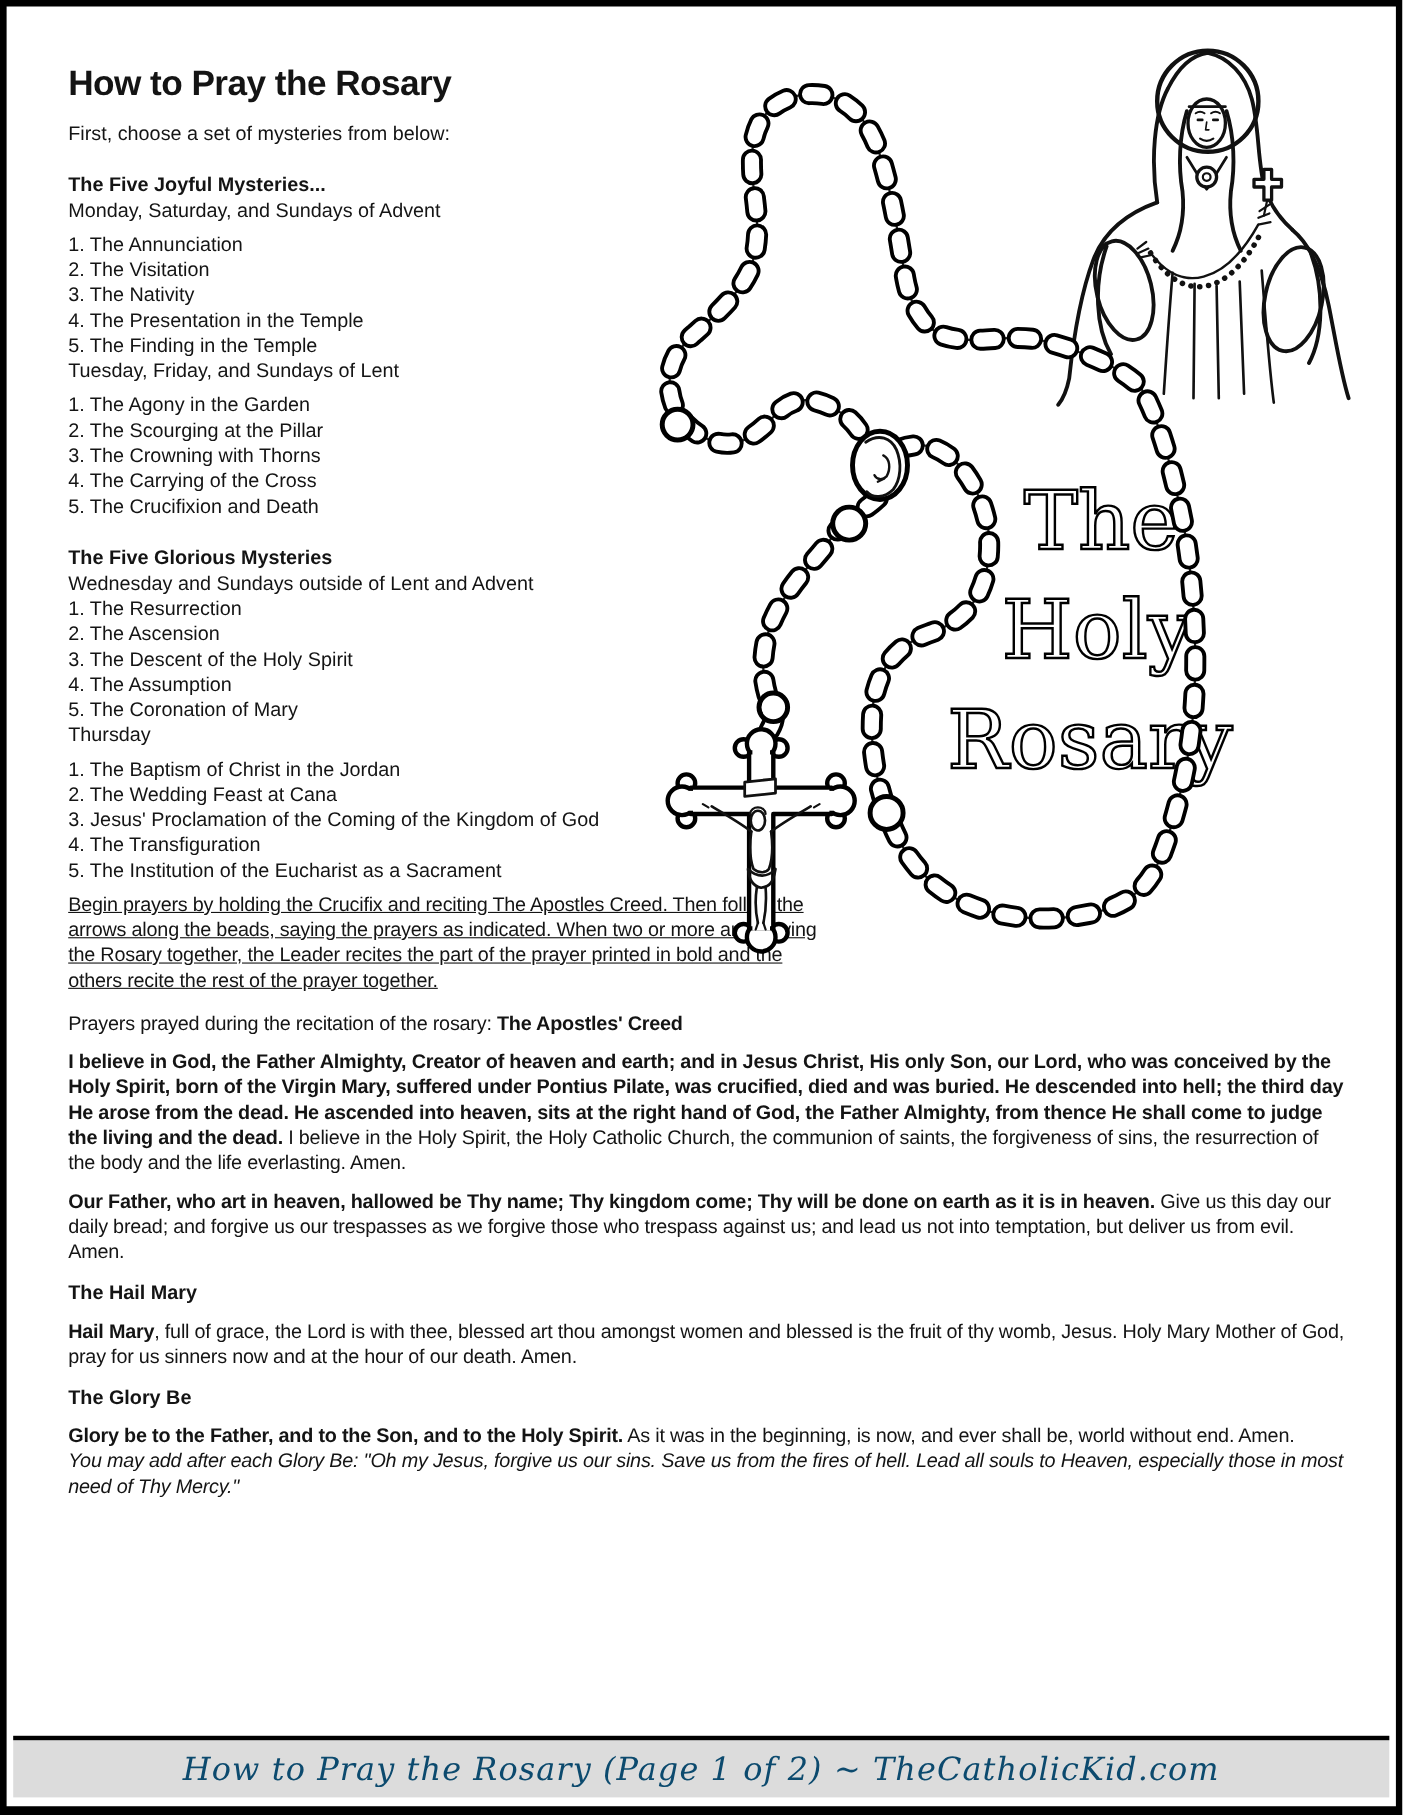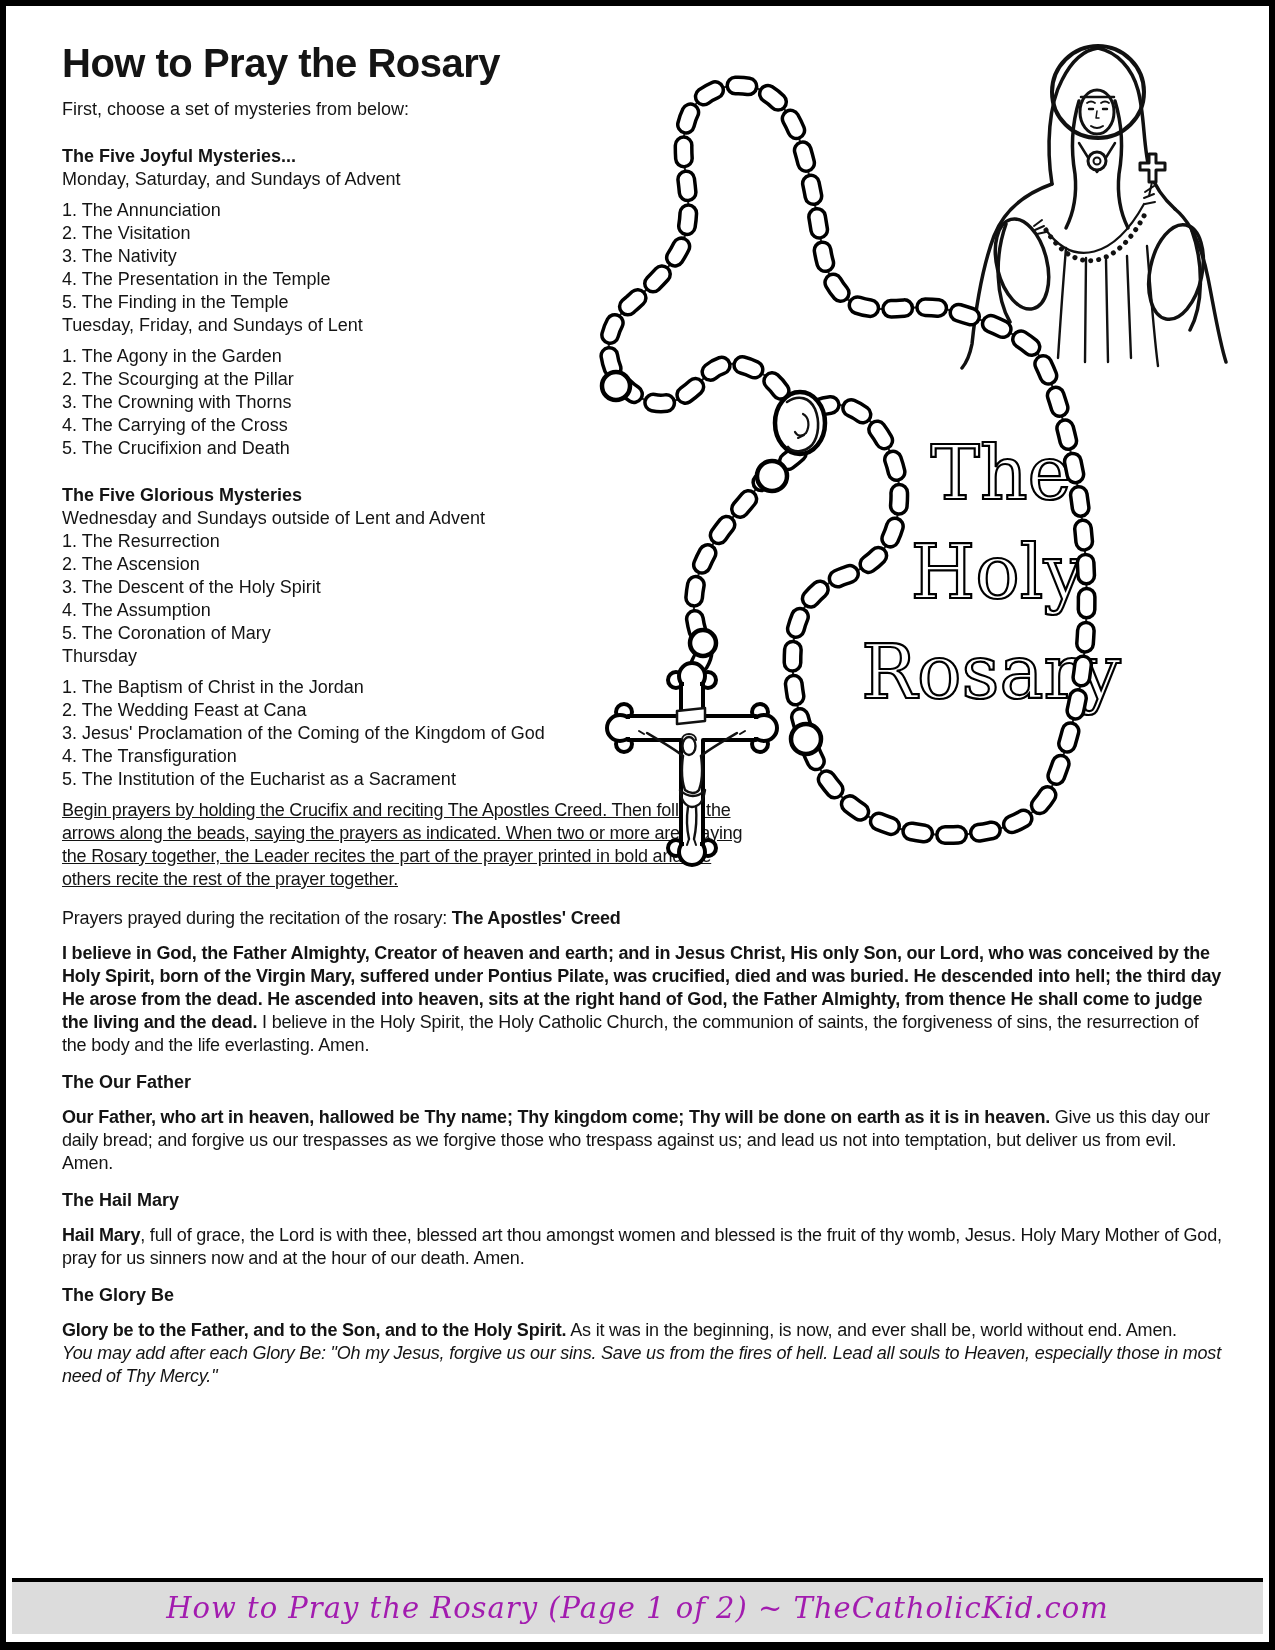--- a/index.html
+++ b/index.html
@@ -8,41 +8,41 @@
     width:1275px;height:1650px;
     box-sizing:border-box;
     background:#ffffff;
     border:6px solid #000;
     border-bottom-width:8px;
     font-family:"Liberation Sans",sans-serif;
     color:#141414;
     overflow:hidden;
   }
   .content{position:absolute;left:56px;top:30px;width:1164px;}
-  .title{font-size:40px;font-weight:bold;letter-spacing:-0.5px;margin:4px 0 0 0;line-height:46px;}
+  .title{font-size:32px;font-weight:bold;letter-spacing:-0.5px;margin:16px 0 0 0;line-height:46px;}
   .line{font-size:18px;line-height:23px;}
   .intro{margin-top:12px;}
   .sec-h{font-weight:bold;margin-top:24px;}
   .list{margin-top:8px;}
   .list.nogap{margin-top:0;}
   .wide{letter-spacing:-0.2px;}
   .instr{margin-top:8px;text-decoration:underline;}
   .pblock{margin-top:16px;}
   .pblock-sm{margin-top:12px;}
   .hblock{margin-top:14px;font-weight:bold;}
   .wrap-spacer{float:right;width:480px;height:48px;}
   .illus{position:absolute;left:540px;top:20px;width:730px;height:870px;pointer-events:none;}
   .footer{
     position:absolute;left:6px;right:6px;bottom:8px;height:52px;
     background:#dcdcdc;border-top:4px solid #000;
     display:flex;align-items:center;justify-content:center;
   }
   .footer-text{
     font-family:"DejaVu Serif",serif;font-style:italic;
-    font-size:29px;color:#a21caf;letter-spacing:1px;
+    font-size:29px;color:#0c4a6e;letter-spacing:1px;
   }
   .caption-text{
     font-family:"DejaVu Serif",serif;
     font-size:74px;
     fill:#ffffff;stroke:#000000;stroke-width:2.2px;
   }
 </style>
 </head>
 <body>
 
@@ -91,21 +91,20 @@
     </div>
 
     <div class="line wide instr">
       <span class="wrap-spacer"></span><span>Begin prayers by holding the Crucifix and reciting The Apostles Creed. Then follow the arrows along the beads, saying the prayers as indicated. When two or more are praying the Rosary together, the Leader recites the part of the prayer printed in bold and the others recite the rest of the prayer together.</span>
     </div>
 
     <div class="line wide pblock"><span>Prayers prayed during the recitation of the rosary: </span><span style="font-weight: bold;">The Apostles' Creed</span></div>
 
     <div class="line wide pblock-sm"><span style="font-weight: bold;">I believe in God, the Father Almighty, Creator of heaven and earth; and in Jesus Christ, His only Son, our Lord, who was conceived by the Holy Spirit, born of the Virgin Mary, suffered under Pontius Pilate, was crucified, died and was buried. He descended into hell; the third day He arose from the dead. He ascended into heaven, sits at the right hand of God, the Father Almighty, from thence He shall come to judge the living and the dead.</span><span> I believe in the Holy Spirit, the Holy Catholic Church, the communion of saints, the forgiveness of sins, the resurrection of the body and the life everlasting. Amen.</span></div>
 
-    <div class="line hblock">The Our Father</div>
     <div class="line wide pblock-sm"><span style="font-weight: bold;">Our Father, who art in heaven, hallowed be Thy name; Thy kingdom come; Thy will be done on earth as it is in heaven.</span><span> Give us this day our daily bread; and forgive us our trespasses as we forgive those who trespass against us; and lead us not into temptation, but deliver us from evil. Amen.</span></div>
 
     <div class="line hblock">The Hail Mary</div>
     <div class="line wide pblock-sm"><span style="font-weight: bold;">Hail Mary</span><span>, full of grace, the Lord is with thee, blessed art thou amongst women and blessed is the fruit of thy womb, Jesus. Holy Mary Mother of God, pray for us sinners now and at the hour of our death. Amen.</span></div>
 
     <div class="line hblock">The Glory Be</div>
     <div class="line wide pblock-sm"><span style="font-weight: bold;">Glory be to the Father, and to the Son, and to the Holy Spirit.</span><span> As it was in the beginning, is now, and ever shall be, world without end. Amen.</span></div>
     <div class="line wide note"><span style="font-style: italic;">You may add after each Glory Be: "Oh my Jesus, forgive us our sins. Save us from the fires of hell. Lead all souls to Heaven, especially those in most need of Thy Mercy."</span></div>
   </div>
 

